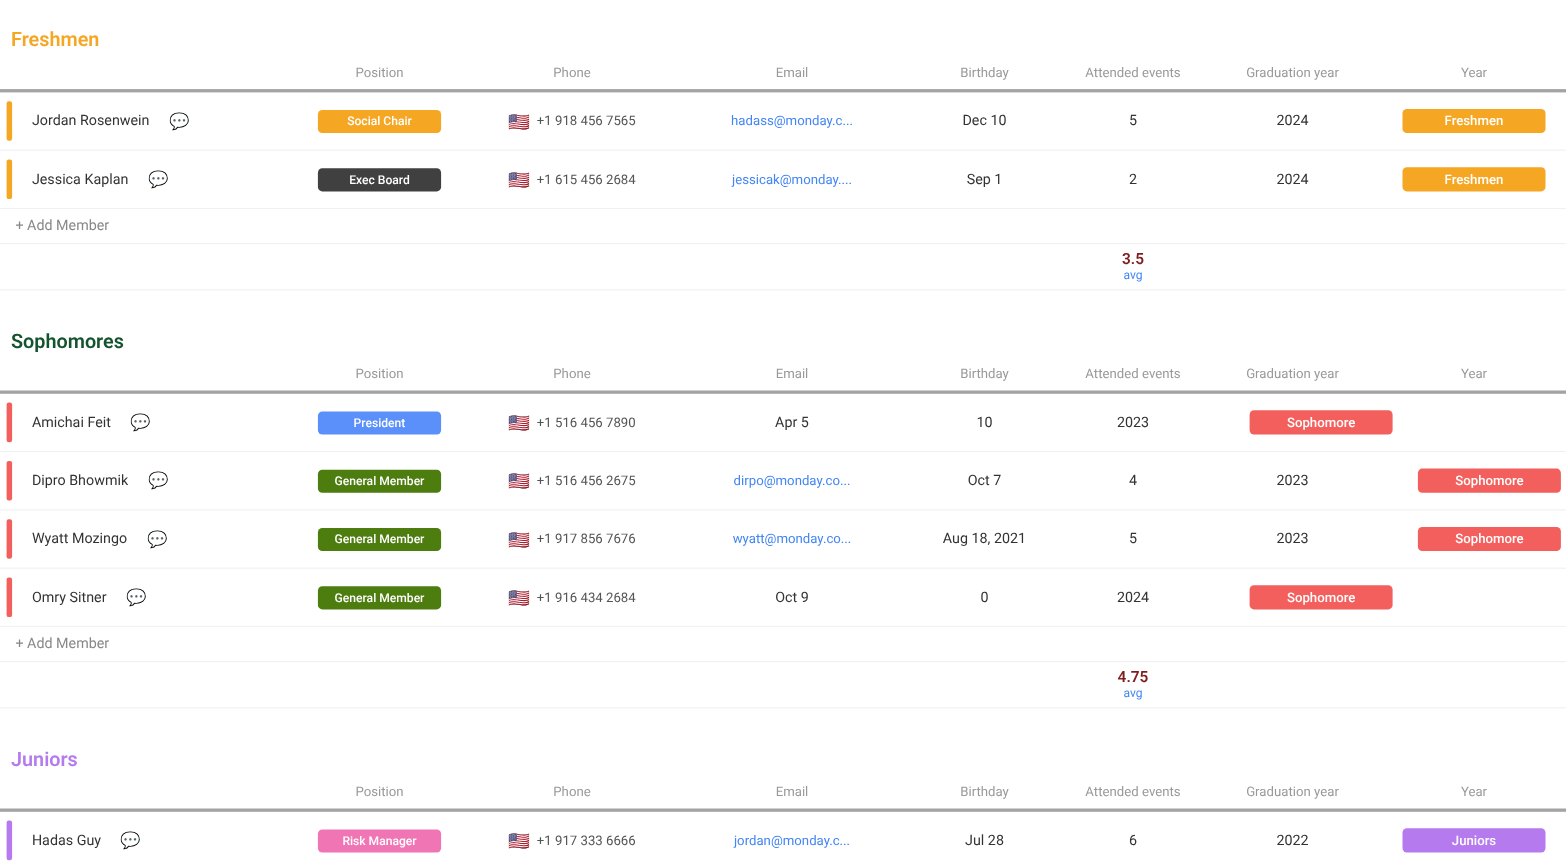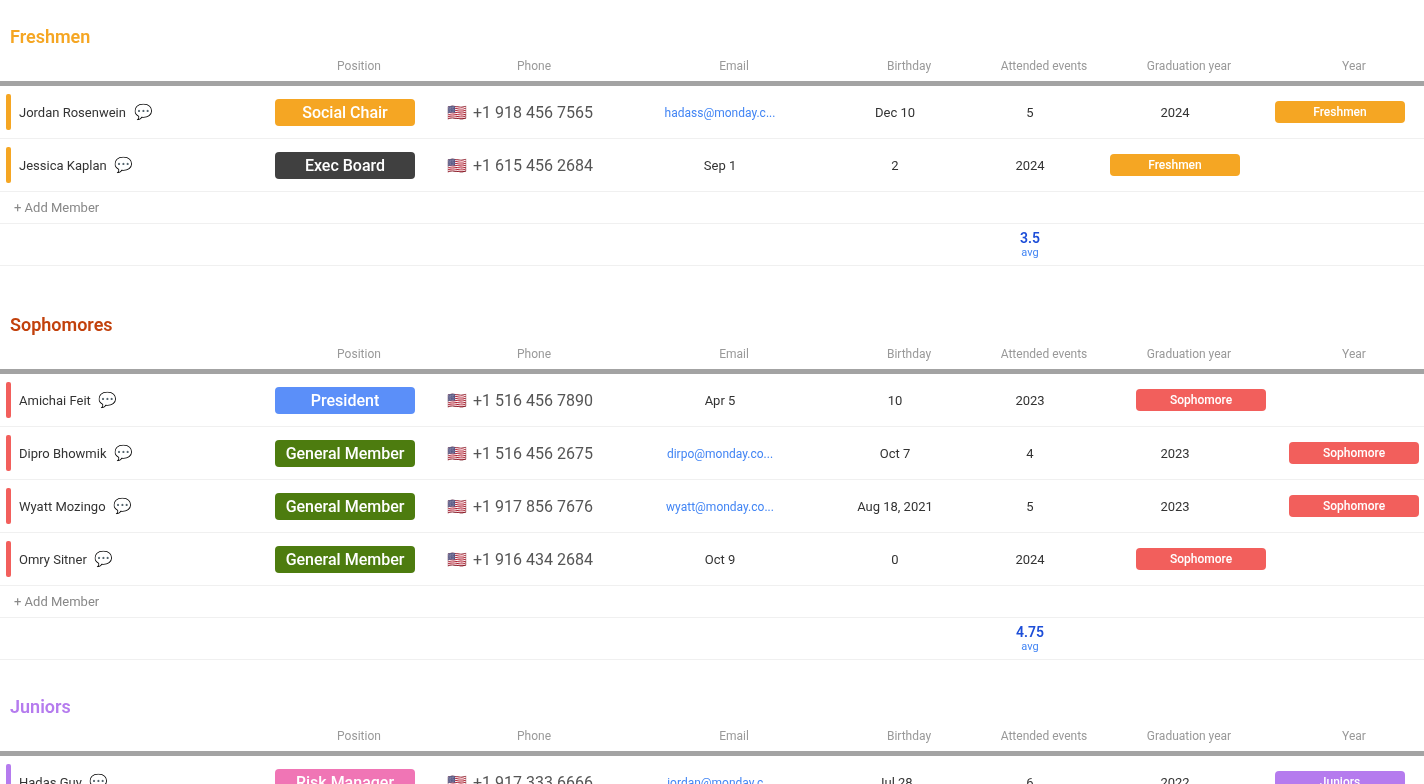--- a/index.html
+++ b/index.html
@@ -20,27 +20,27 @@
     .section-header-row {
       display: flex;
       align-items: center;
       padding: 6px 0 4px 10px;
     }
     .section-title {
       font-size: 18px;
       font-weight: 600;
     }
     .section-title.freshmen { color: #f5a623; }
-    .section-title.sophomores { color: #c2410c; margin-top: 12px; }
+    .section-title.sophomores { color: #14532d; }
     .section-title.juniors { color: #b57bee; }
     .col-headers {
       display: grid;
       grid-template-columns: 260px 170px 180px 220px 130px 140px 150px 180px 160px;
-      padding: 4px 14px;
-      border-bottom: 5px solid #a3a3a3;
+      padding: 4px 0;
+      border-bottom: 3px solid #a3a3a3;
     }
     .col-header {
       font-size: 12px;
       color: #999;
       font-weight: 400;
       text-align: center;
       padding: 4px 8px;
     }
     .col-header:first-child { text-align: left; padding-left: 14px; }
 
@@ -53,21 +53,21 @@
     }
 
     .cell {
       padding: 8px 8px;
       text-align: center;
       font-size: 13px;
     }
     .cell-name {
       display: flex;
       align-items: center;
-      gap: 8px;
+      gap: 18px;
       padding-left: 6px;
       text-align: right;
     }
     .group-bar {
       width: 5px;
       height: 36px;
       border-radius: 2px;
       flex-shrink: 0;
     }
     .bar-freshmen { background: #f5a623; }
@@ -80,44 +80,44 @@
     }
     .chat-icon {
       color: #ccc;
       font-size: 15px;
       cursor: pointer;
     }
     .position-badge {
       display: inline-block;
       border-radius: 4px;
       padding: 4px 10px;
-      font-size: 16px;
+      font-size: 11px;
       font-weight: 500;
       color: #fff;
       text-align: center;
-      width: 140px;
+      width: 112px;
     }
     .badge-social-chair { background: #f5a623; }
     .badge-exec-board { background: #404040; }
     .badge-president { background: #5b8ff9; }
     .badge-general-member { background: #4d7c0f; }
     .badge-risk-manager { background: #f075b5; }
 
     .phone-cell {
       display: flex;
       align-items: center;
       gap: 6px;
       justify-content: center;
     }
     .flag {
       font-size: 16px;
     }
     .phone-text {
       color: #555;
-      font-size: 16px;
+      font-size: 12px;
     }
     .email-text {
       color: #4285f4;
       font-size: 12px;
     }
     .year-badge {
       display: inline-block;
       border-radius: 4px;
       padding: 4px 10px;
       font-size: 12px;
@@ -147,21 +147,21 @@
       align-items: center;
       border-bottom: 1px solid #f0f0f0;
     }
     .avg-cell {
       text-align: center;
       grid-column: 6;
     }
     .avg-number {
       font-size: 14px;
       font-weight: 600;
-      color: #1d4ed8;
+      color: #7f1d1d;
     }
     .avg-label {
       font-size: 11px;
       color: #4285f4;
     }
   </style>
 </head>
 <body>
 
 <div class="page-container">
@@ -200,20 +200,21 @@
         <div class="cell cell-name">
           <div class="group-bar bar-freshmen"></div>
           <span class="name-text">Jessica Kaplan</span>
           <span class="chat-icon">💬</span>
         </div>
         <div class="cell"><span class="position-badge badge-exec-board">Exec Board</span></div>
         <div class="cell phone-cell">
           <span class="flag">🇺🇸</span>
           <span class="phone-text">+1 615 456 2684</span>
         </div>
+        <div class="cell"><span class="email-text">jessicak@monday....</span></div>
         <div class="cell">Sep 1</div>
         <div class="cell">2</div>
         <div class="cell">2024</div>
         <div class="cell"><span class="year-badge year-freshmen">Freshmen</span></div>
       </div>
       <div class="add-member-row">+ Add Member</div>
       <div class="summary-row">
         <div></div>
         <div></div>
         <div></div>

